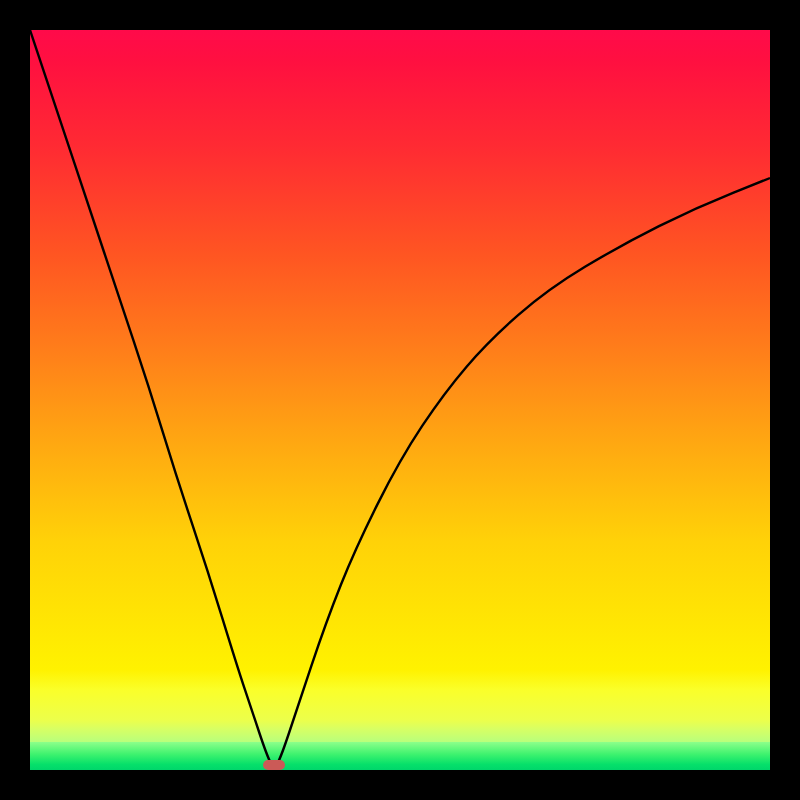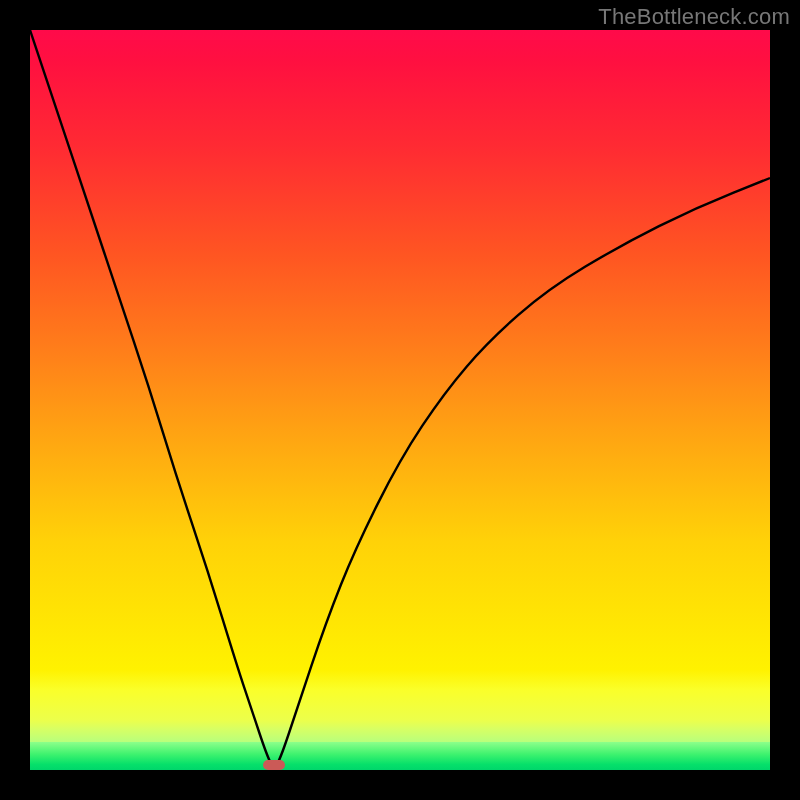--- a/index.html
+++ b/index.html
@@ -98,21 +98,20 @@
     height: 10px;
     border-radius: 6px;
     background: #cb5a57;
   }
 </style>
 </head>
 <body>
 
 <div class="frame">
 
-  <div class="watermark">TheBottleneck.com</div>
 
   <div class="plot-area">
     <div class="grad-red-yellow"></div>
     <div class="grad-yellow-band"></div>
     <div class="band-pale"></div>
     <div class="band-green"></div>
 
     <svg class="curve" width="740" height="740" viewBox="0 0 740 740">
       <path fill="none" stroke="#000" stroke-width="2.4" stroke-linejoin="round" d="M 0.0 0.0 Q 0.0 0.0 14.8 44.4 Q 29.6 88.8 44.4 133.2 Q 59.2 177.6 74.0 222.0 Q 88.8 266.4 103.6 310.8 Q 118.4 355.2 133.2 403.3 Q 148.0 451.4 162.8 495.8 Q 177.6 540.2 192.4 588.3 Q 207.2 636.4 214.6 658.6 Q 222.0 680.8 229.4 703.0 Q 236.8 725.2 240.5 732.6 Q 244.2 740.0 247.9 732.6 Q 251.6 725.2 259.0 703.0 Q 266.4 680.8 281.2 636.4 Q 296.0 592.0 310.8 555.0 Q 325.6 518.0 347.8 473.6 Q 370.0 429.2 392.2 395.9 Q 414.4 362.6 436.6 336.7 Q 458.8 310.8 488.4 284.9 Q 518.0 259.0 555.0 236.8 Q 592.0 214.6 629.0 196.1 Q 666.0 177.6 703.0 162.8 T 740.0 148.0"></path>
     </svg>

